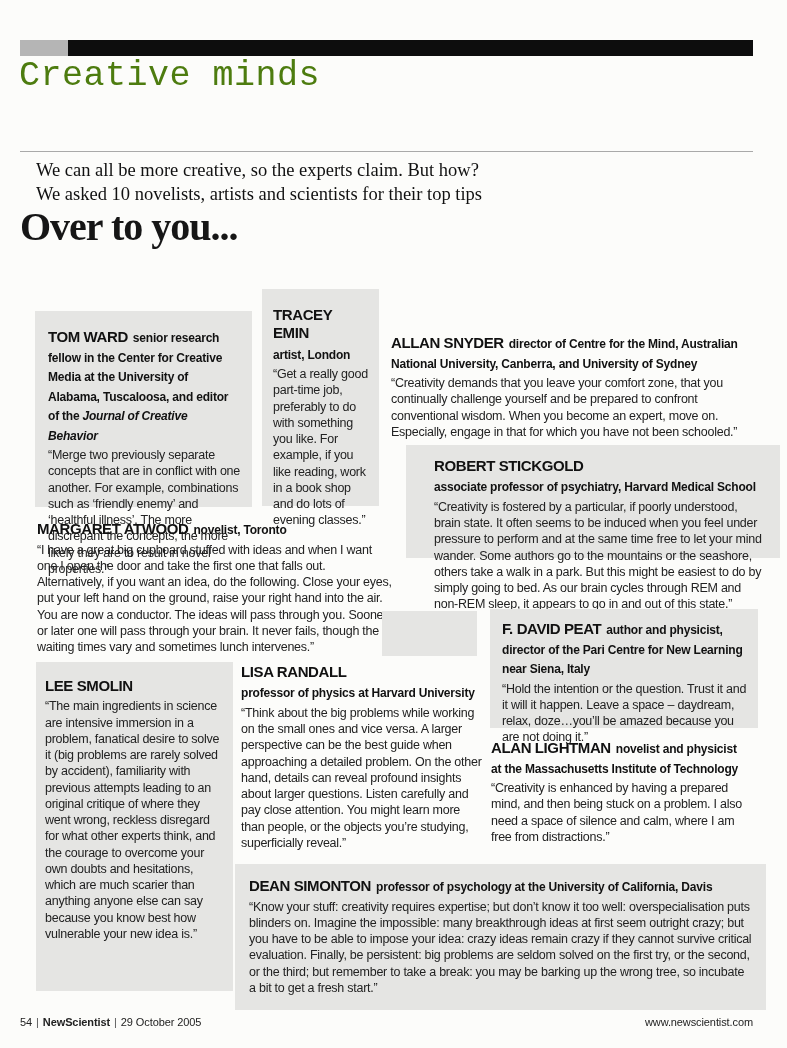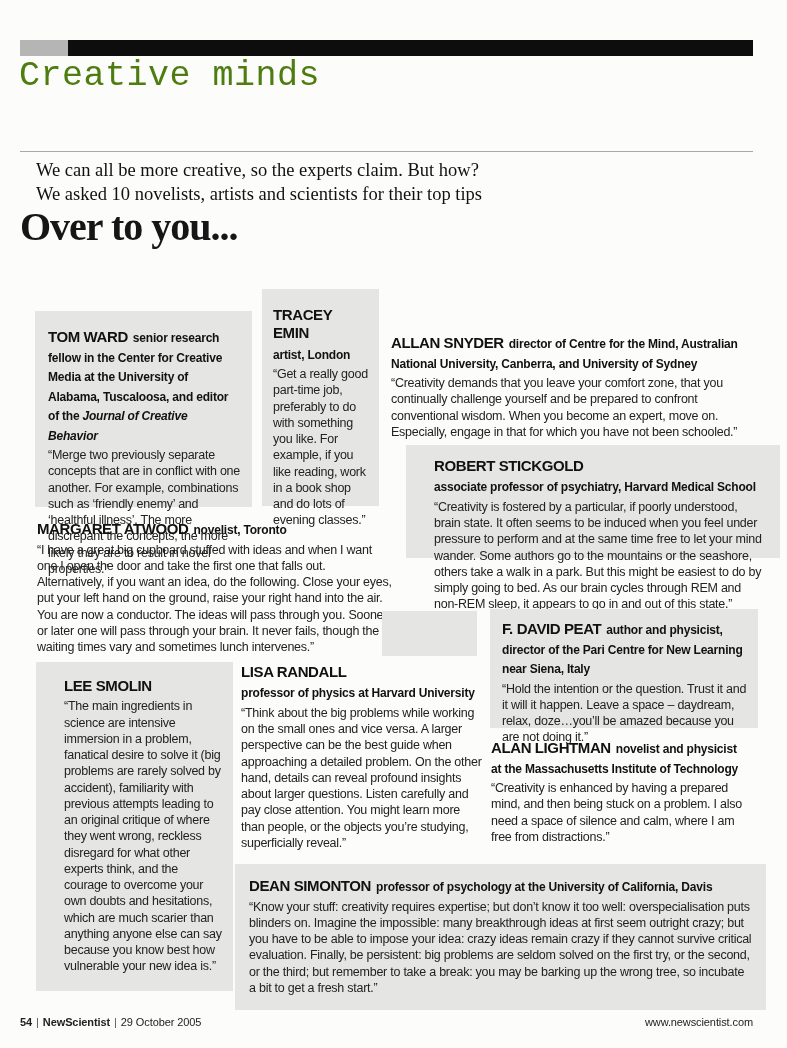--- a/index.html
+++ b/index.html
@@ -45,35 +45,35 @@
   .role { font-weight: 700; font-size: 12px; letter-spacing: -0.2px; color: #111; }
   .role.italic { font-style: italic; margin-left: 3px; }
   .stacked .name { display: block; margin-bottom: 1px; }
   .quote { margin: 0; font-size: 12.5px; letter-spacing: -0.25px; line-height: 1.3; color: #222; }
 
   .pos-tom-ward        { left: 35px;  top: 311px; width: 217px; height: 196px; padding: 16px 12px 16px 13px; }
   .pos-tracey-emin     { left: 262px; top: 289px; width: 117px; height: 217px; padding: 17px 9px 0 11px; }
   .pos-allan-snyder    { left: 391px; top: 333px; width: 373px; }
   .pos-robert-stickgold{ left: 390px; top: 445px; width: 374px; height: 113px; padding: 12px 14px 0 28px; margin-left: 16px; }
   .pos-margaret-atwood { left: 37px;  top: 519px; width: 358px; }
-  .pos-lee-smolin      { left: 36px;  top: 662px; width: 197px; height: 329px; padding: 15px 11px 0 28px; }
+  .pos-lee-smolin      { left: 36px;  top: 662px; width: 197px; height: 329px; padding: 15px 11px 0 9px; }
   .pos-lisa-randall    { left: 241px; top: 663px; width: 244px; }
   .pos-f-david-peat    { left: 490px; top: 609px; width: 268px; height: 119px; padding: 10px 11px 0 12px; }
   .pos-alan-lightman   { left: 491px; top: 738px; width: 252px; }
   .pos-dean-simonton   { left: 235px; top: 858px; width: 531px; height: 146px; padding: 12px 14px 0 14px; margin-top: 6px; }
 
   .decorative-box { position: absolute; left: 382px; top: 611px; width: 95px; height: 45px; background: #e5e5e3; }
 
   
   .footer {
     position: absolute; left: 20px; right: 34px; top: 1016px;
     display: flex; justify-content: space-between; align-items: baseline;
     font-size: 11px; color: #222; letter-spacing: -0.1px;
   }
-  .footer .pgnum { font-weight: 700; }
+  .footer .pgnum { font-weight: 400; }
   .footer .mag { font-weight: 700; }
   .footer .sep { margin: 0 4px; color: #555; font-weight: 400; }
   .footer .date { font-weight: 400; }
 </style>
 </head>
 <body>
 
 <div class="page">
 
   <div class="gray-square"></div>

